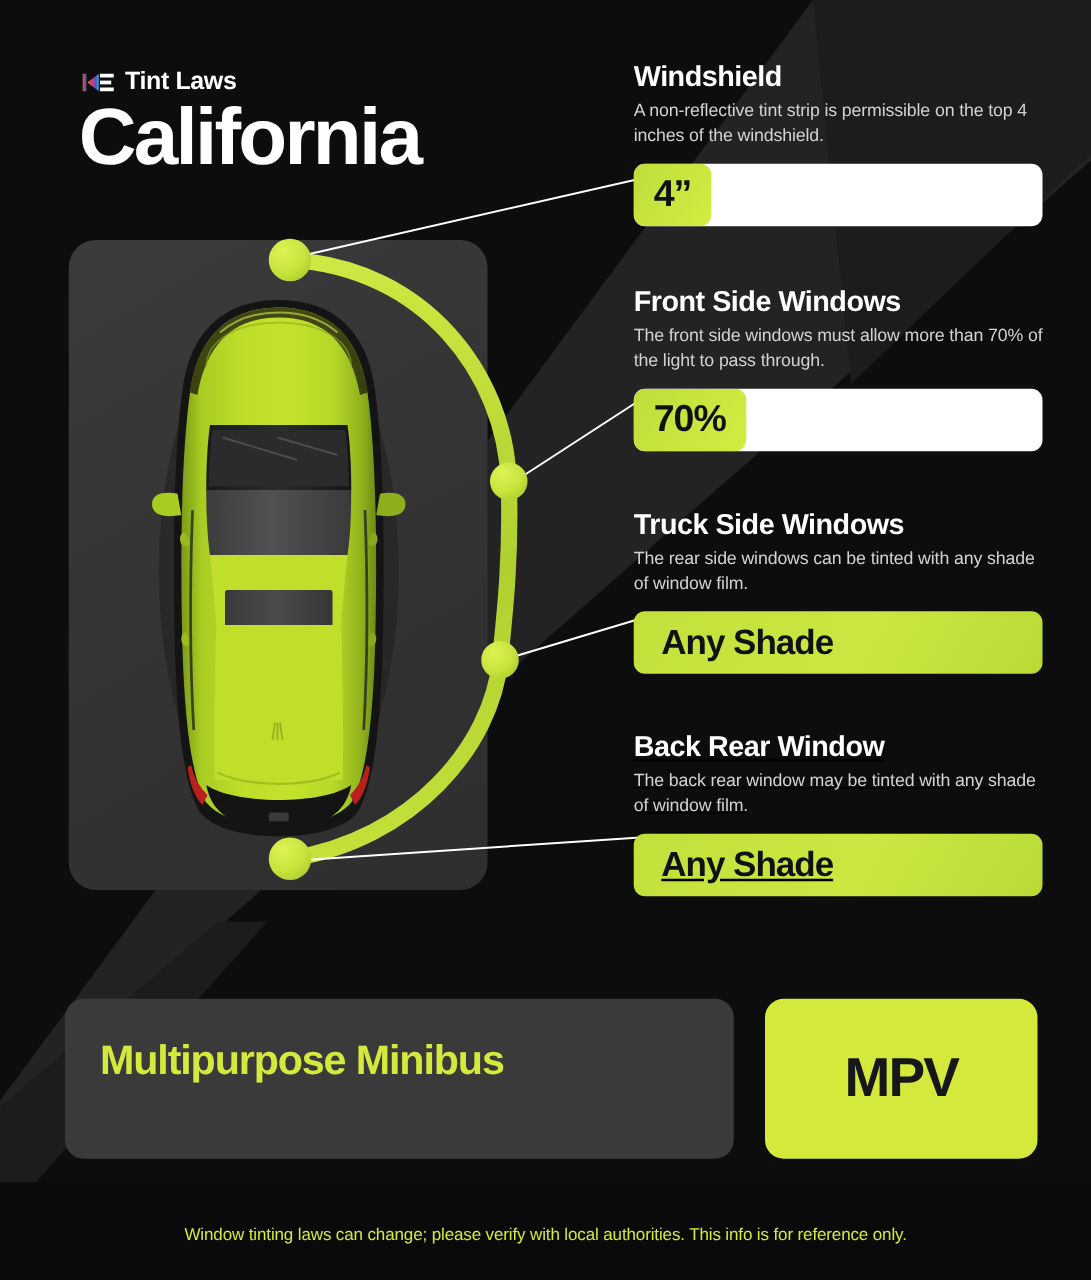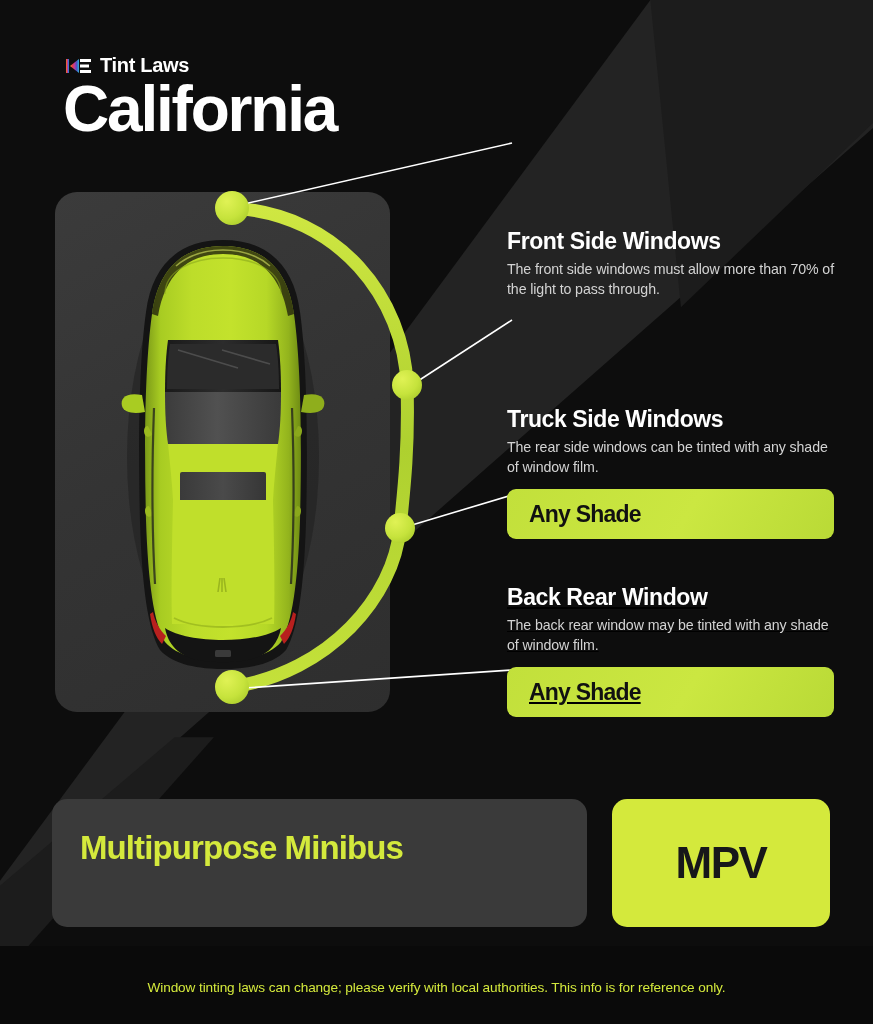--- a/index.html
+++ b/index.html
@@ -165,21 +165,21 @@
     letter-spacing: -0.8px;
   }
   .value-bar.full-green {
     background: linear-gradient(120deg, #c2e03b 0%, #cbe741 55%, #b9da36 100%);
   }
   .value-bar.full-green .value-chip {
     background: transparent;
     justify-content: flex-start;
     padding-left: 22px;
     width: 100%;
-    font-size: 23px;
+    font-size: 28px;
   }
 
   
   .mpv-card {
     position: absolute;
     left: 52px;
     top: 799px;
     width: 535px;
     height: 128px;
     border-radius: 15px;
@@ -394,24 +394,34 @@
     <line x1="418" y1="381" x2="512" y2="320" stroke="#ffffff" stroke-width="1.6"></line>
     <line x1="412" y1="525" x2="512" y2="495" stroke="#ffffff" stroke-width="1.6"></line>
     <line x1="244" y1="688" x2="512" y2="670" stroke="#ffffff" stroke-width="1.6"></line>
 
     <circle cx="232" cy="208" r="17" fill="url(#dotGrad)"></circle>
     <circle cx="407" cy="385" r="15" fill="url(#dotGrad)"></circle>
     <circle cx="400" cy="528" r="15" fill="url(#dotGrad)"></circle>
     <circle cx="232" cy="687" r="17" fill="url(#dotGrad)"></circle>
   </svg>
 
+  <div class="row" style="top:48px;">
+    <div class="row-title">Windshield</div>
+    <div class="row-desc">A non-reflective tint strip is permissible on the top 4 inches of the windshield.</div>
+    <div class="value-bar white-bg">
+      <div class="value-chip">4”</div>
+    </div>
+  </div>
 
   <div class="row" style="top:228px;">
     <div class="row-title">Front Side Windows</div>
     <div class="row-desc">The front side windows must allow more than 70% of the light to pass through.</div>
+    <div class="value-bar white-bg">
+      <div class="value-chip">70%</div>
+    </div>
   </div>
 
   <div class="row" style="top:406px;">
     <div class="row-title">Truck Side Windows</div>
     <div class="row-desc">The rear side windows can be tinted with any shade of window film.</div>
     <div class="value-bar full-green">
       <div class="value-chip">Any Shade</div>
     </div>
   </div>
 

